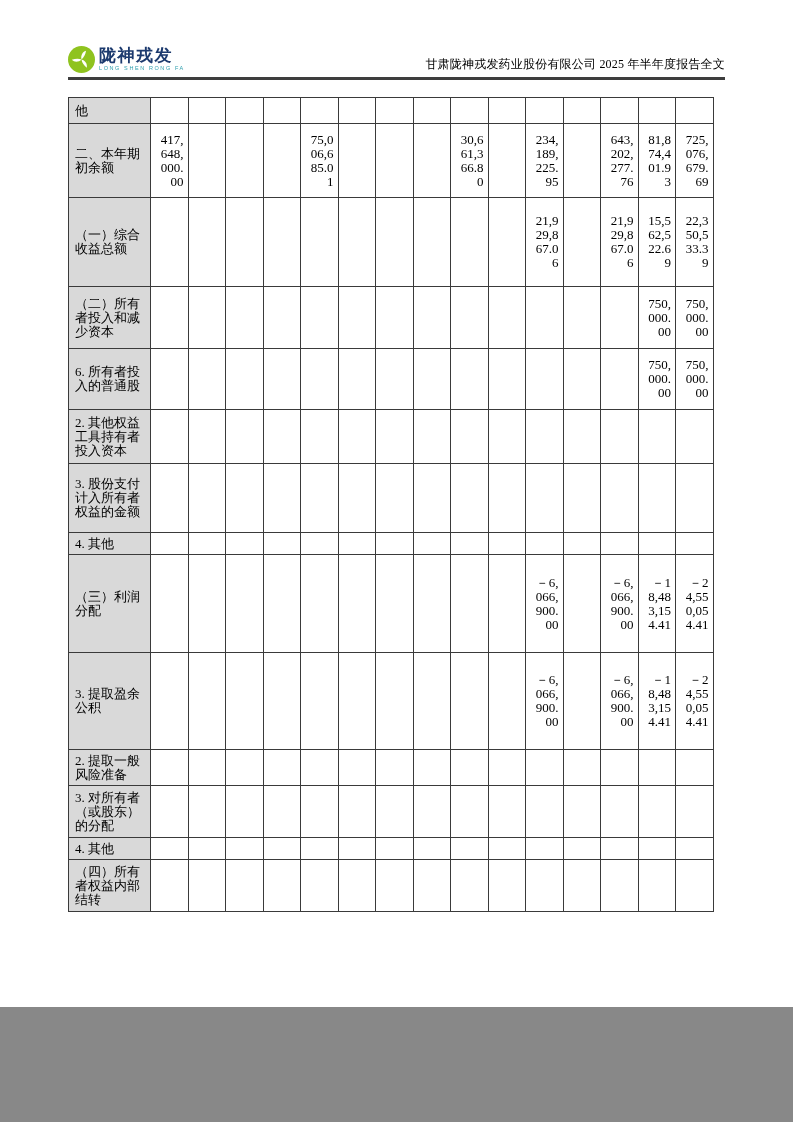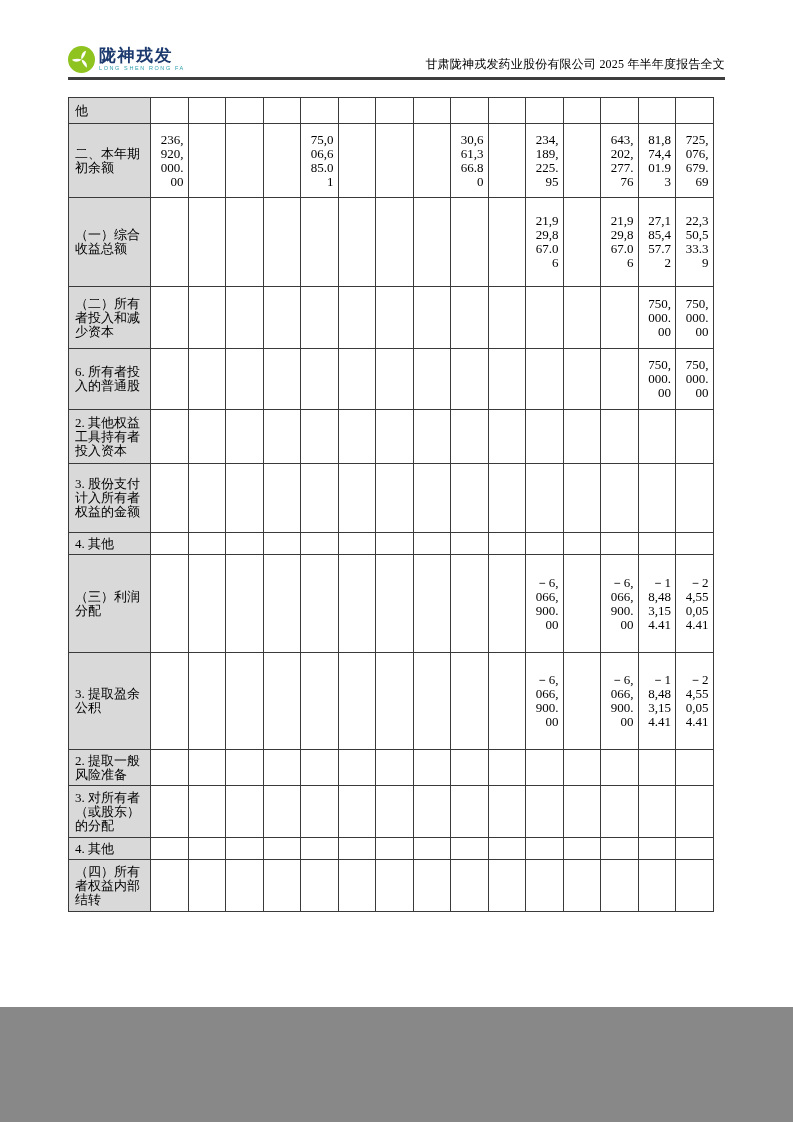--- a/index.html
+++ b/index.html
@@ -93,21 +93,21 @@
             <td class="num"></td>
             <td class="num"></td>
             <td class="num"></td>
             <td class="num"></td>
             <td class="num"></td>
             <td class="num"></td>
             <td class="num"></td>
           </tr>
           <tr style="height: 74px;">
             <td class="lbl">二、本年期初余额</td>
-            <td class="num">236,920,000.00</td>
+            <td class="num">417,648,000.00</td>
             <td class="num"></td>
             <td class="num"></td>
             <td class="num"></td>
             <td class="num">75,006,685.01</td>
             <td class="num"></td>
             <td class="num"></td>
             <td class="num"></td>
             <td class="num">30,661,366.80</td>
             <td class="num"></td>
             <td class="num">234,189,225.95</td>
@@ -124,21 +124,21 @@
             <td class="num"></td>
             <td class="num"></td>
             <td class="num"></td>
             <td class="num"></td>
             <td class="num"></td>
             <td class="num"></td>
             <td class="num"></td>
             <td class="num">21,929,867.06</td>
             <td class="num"></td>
             <td class="num">21,929,867.06</td>
-            <td class="num">27,185,457.72</td>
+            <td class="num">15,562,522.69</td>
             <td class="num">22,350,533.39</td>
           </tr>
           <tr style="height: 62px;">
             <td class="lbl">（二）所有者投入和减少资本</td>
             <td class="num"></td>
             <td class="num"></td>
             <td class="num"></td>
             <td class="num"></td>
             <td class="num"></td>
             <td class="num"></td>

